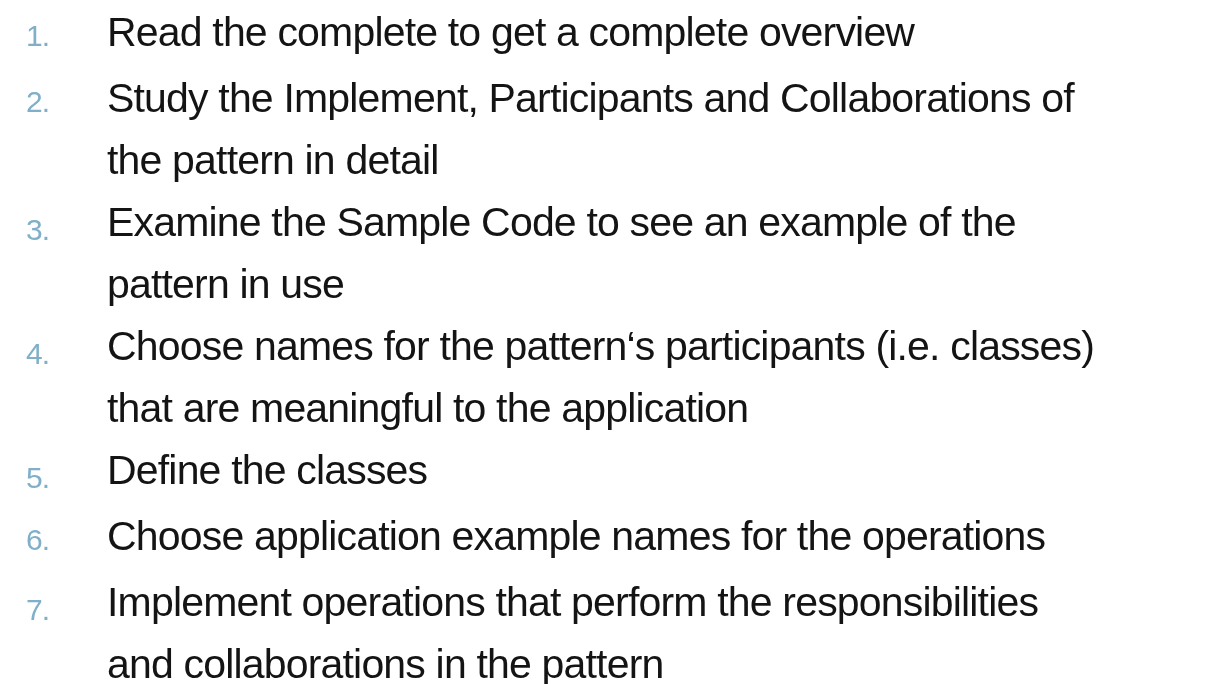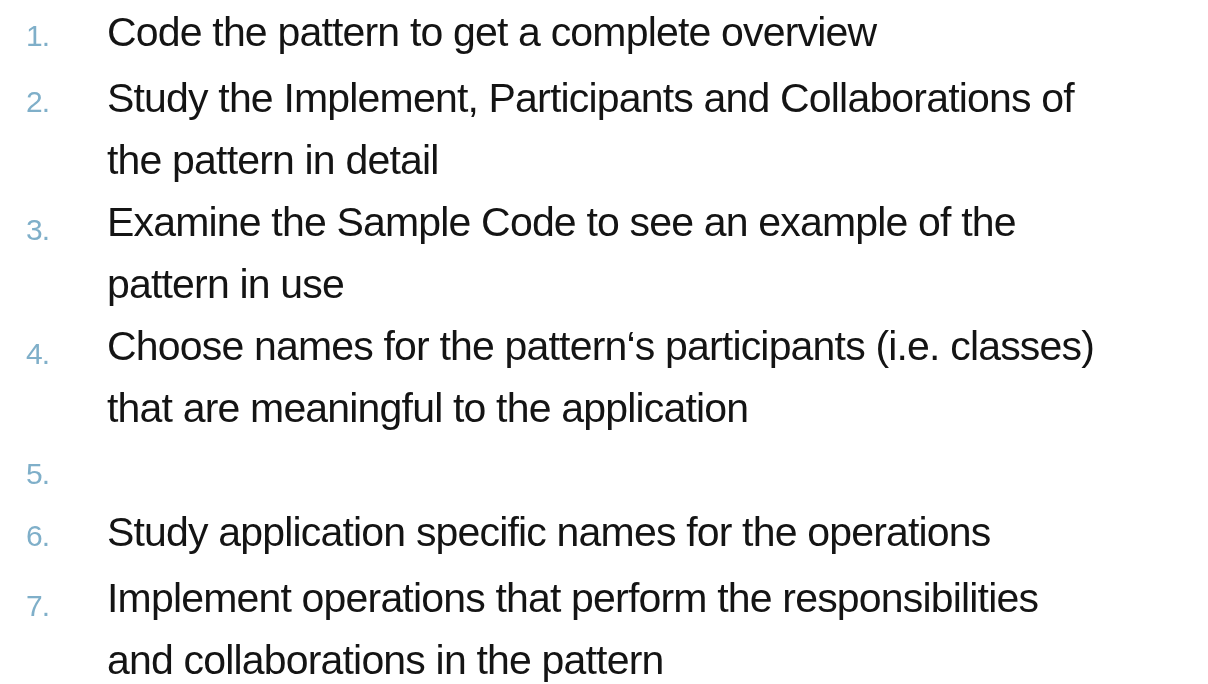--- a/index.html
+++ b/index.html
@@ -42,42 +42,43 @@
     flex: 1 1 auto;
     white-space: pre-line;
   }
 </style>
 </head>
 <body style="background: rgb(255, 255, 255);">
 
 <ol class="steps">
   <li class="item">
     <span class="num">1.</span>
-    <div class="txt">Code the pattern to get a complete overview</div>
+    <div class="txt">Read the complete to get a complete overview</div>
   </li>
   <li class="item">
     <span class="num">2.</span>
     <div class="txt">Study the Implement, Participants and Collaborations of
 the pattern in detail</div>
   </li>
   <li class="item">
     <span class="num num-desc">3.</span>
     <div class="txt">Examine the Sample Code to see an example of the
 pattern in use</div>
   </li>
   <li class="item">
     <span class="num num-desc">4.</span>
     <div class="txt">Choose names for the pattern‘s participants (i.e. classes)
 that are meaningful to the application</div>
   </li>
   <li class="item">
     <span class="num num-desc">5.</span>
+    <div class="txt">Define the classes</div>
   </li>
   <li class="item">
     <span class="num">6.</span>
-    <div class="txt">Study application specific names for the operations</div>
+    <div class="txt">Choose application example names for the operations</div>
   </li>
   <li class="item">
     <span class="num num-desc">7.</span>
     <div class="txt">Implement operations that perform the responsibilities
 and collaborations in the pattern</div>
   </li>
 </ol>
 
 </body></html>

